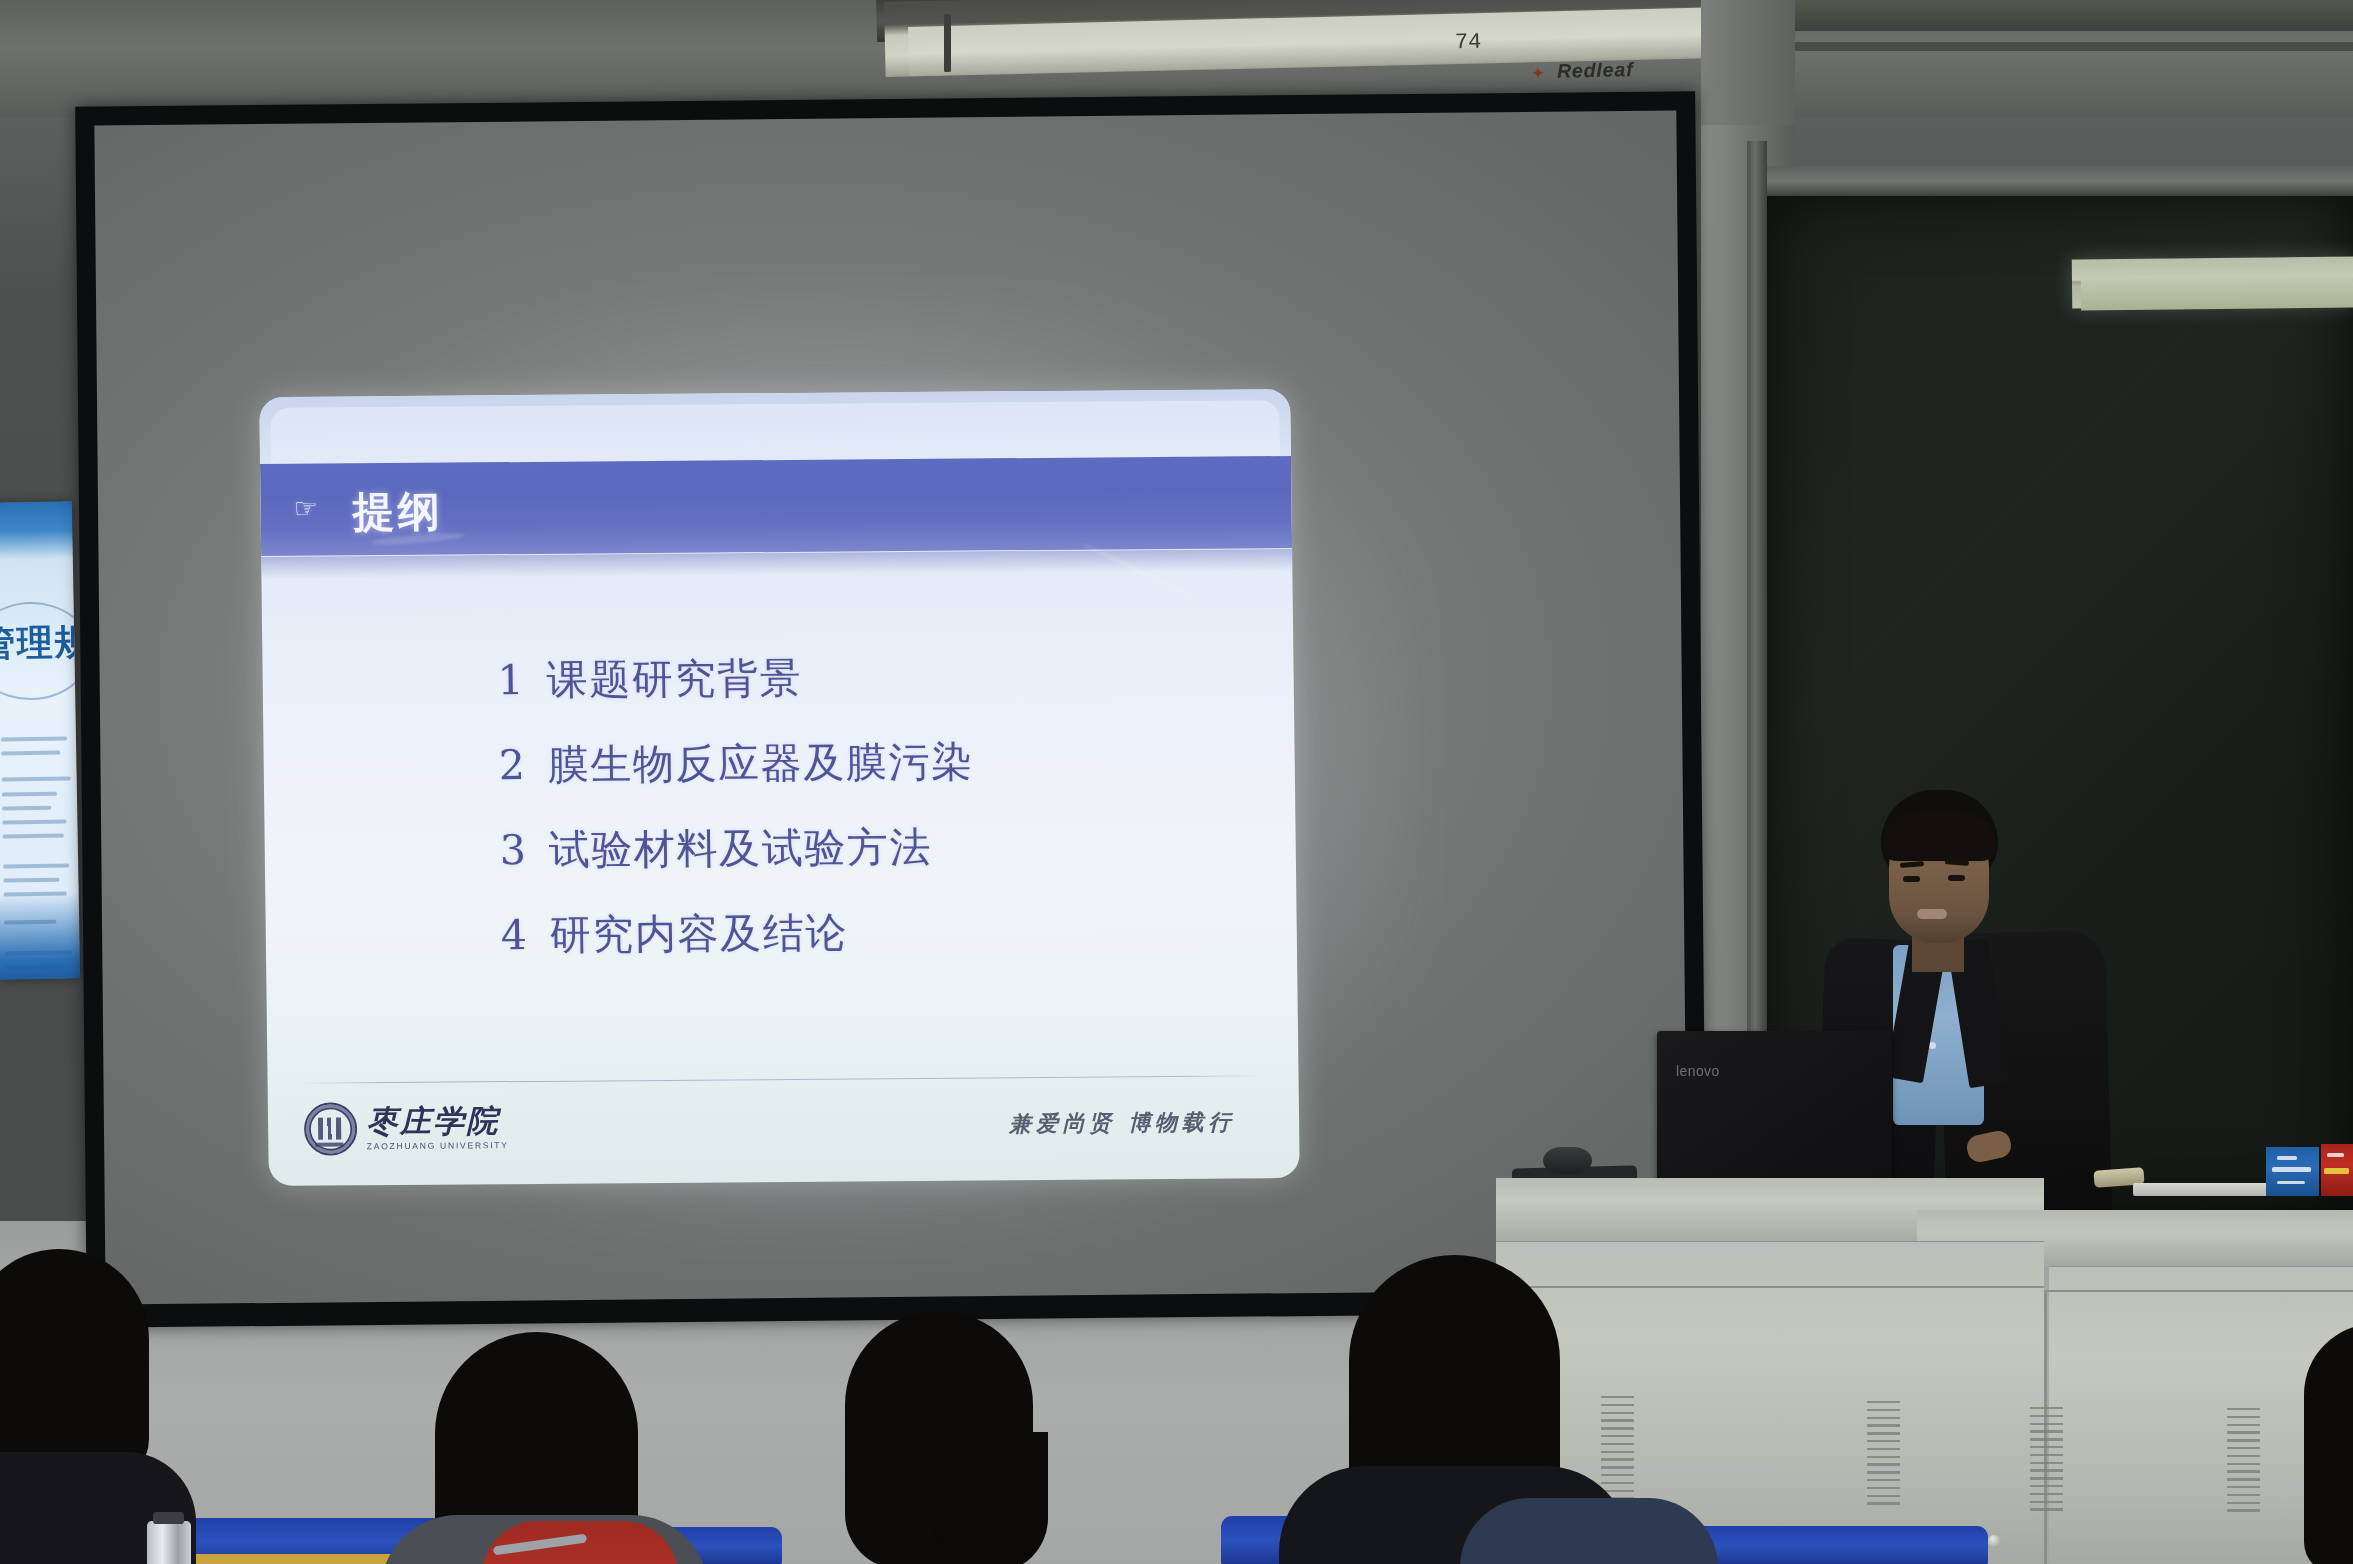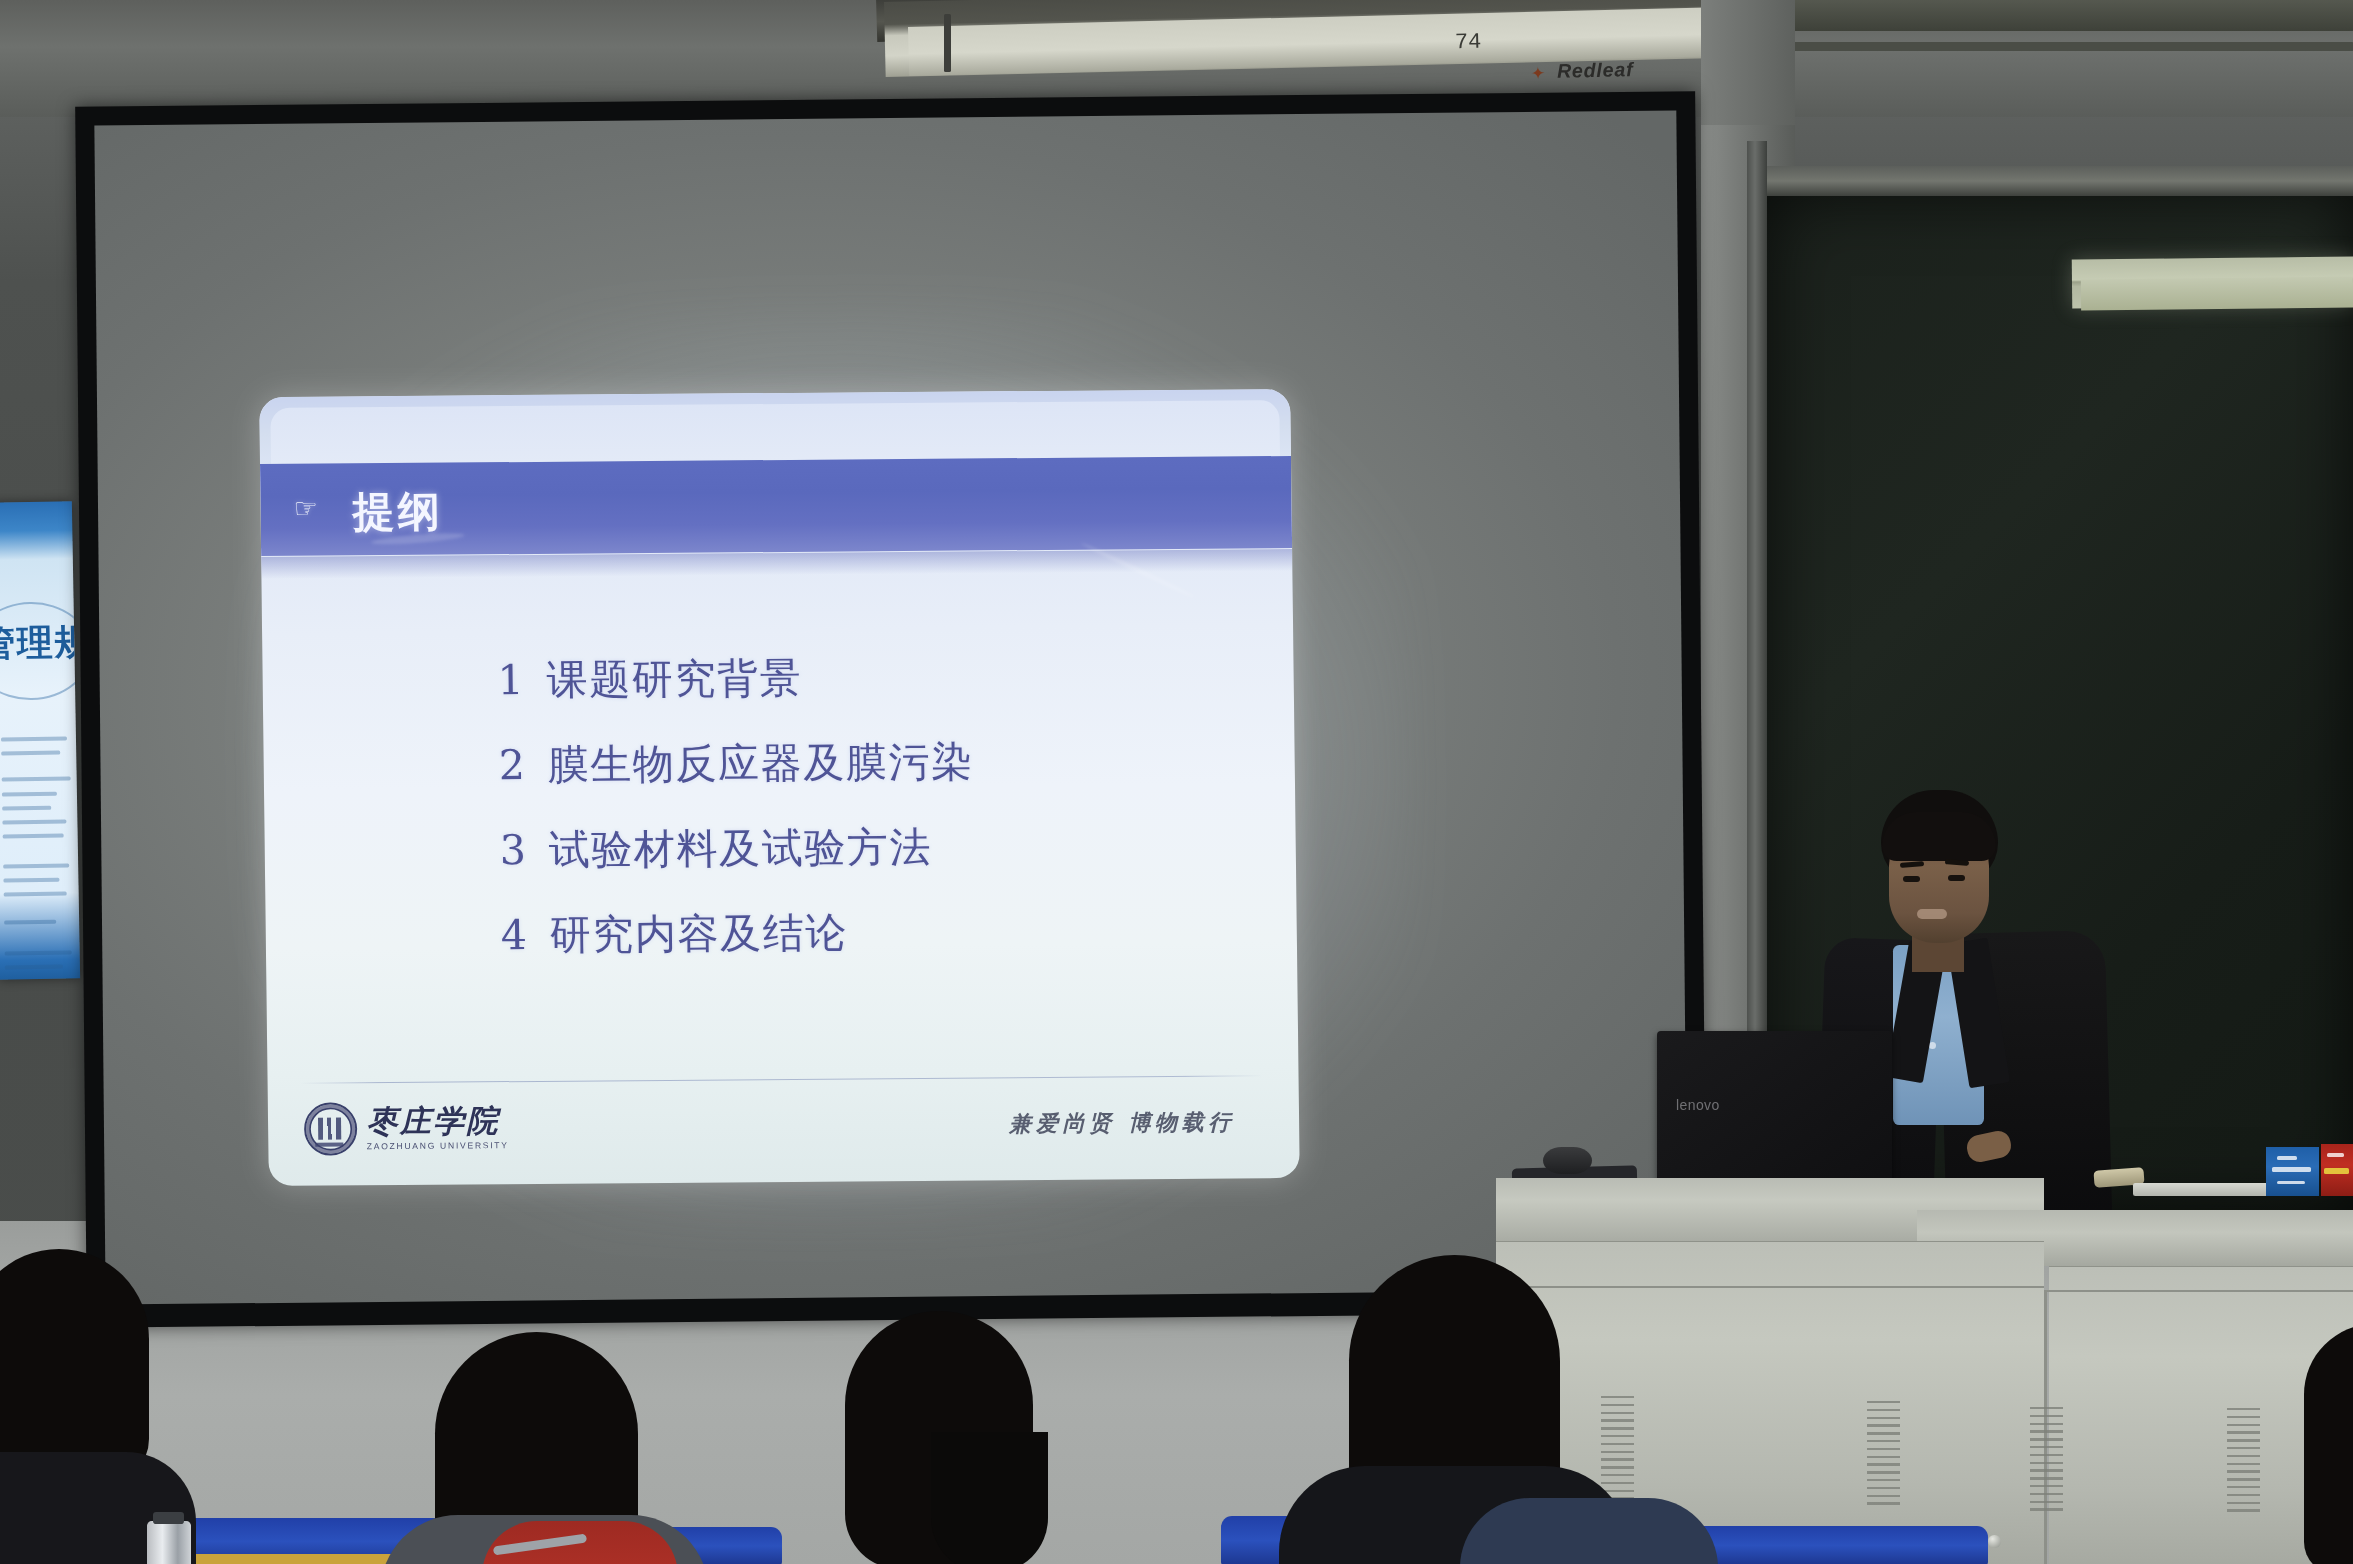--- a/index.html
+++ b/index.html
@@ -300,21 +300,21 @@
 
   
   .laptop-lid{
     position:absolute;left:1657px;top:1031px;width:235px;height:166px;
     background:linear-gradient(145deg,#1a1a1c,#0f0f11);
     border-radius:3.9px;
     box-shadow:0 3.1px 7.8px rgba(0,0,0,.5);
   }
   .laptop-logo{
     position:absolute;left:1676px;top:1063px;
-    color:#8e8e92;font-size:14px;letter-spacing:0.4px;opacity:.75;margin-top:34px;
+    color:#8e8e92;font-size:14px;letter-spacing:0.4px;opacity:.75;
   }
   .laptop-base{
     position:absolute;left:1642px;top:1186px;width:266px;height:22px;
     background:linear-gradient(to bottom,#2a2a2c,#141416);border-radius:3.1px;
   }
 
   
   .podium-top{
     position:absolute;left:1496px;top:1178px;width:548px;height:63px;
     background:linear-gradient(to bottom,#b9bcb4 0%,#c6c9c0 35%,#a9aca4 100%);

